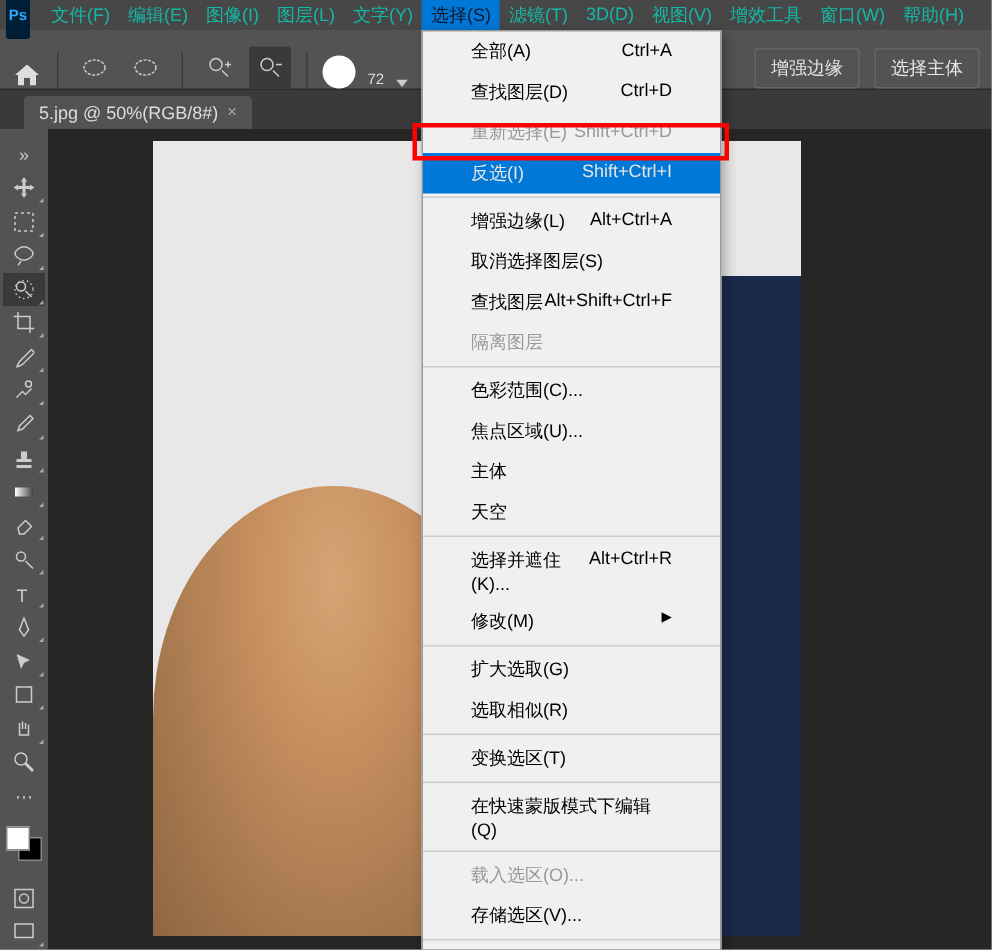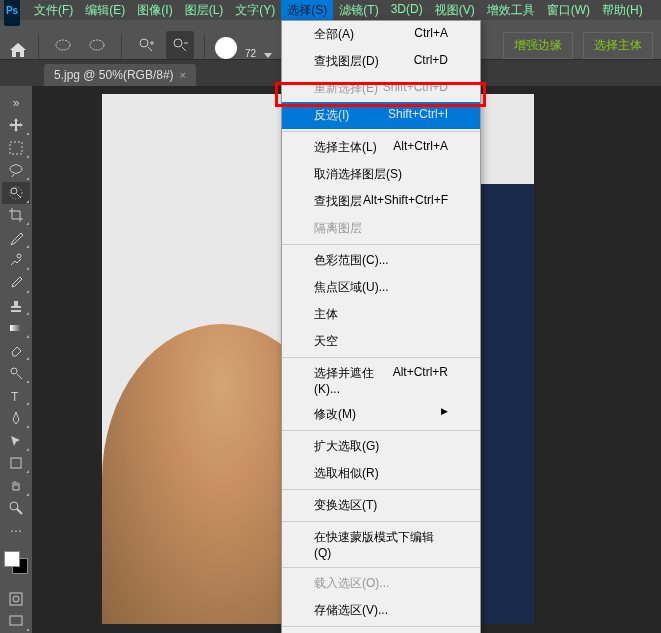--- a/index.html
+++ b/index.html
@@ -1,29 +1,29 @@
 <!DOCTYPE html>
 <html><head>
 <meta charset="utf-8">
 <style>
 *{margin:0;padding:0;box-sizing:border-box;font-family:"Microsoft YaHei",Arial,sans-serif;font-size:12px}
 body{width:661px;height:633px;background:#323232;overflow:hidden;position:relative}
 .menubar{height:20px;background:#474747;display:flex;align-items:center;padding-left:4px}
 .ps-logo{width:16px;height:32px;background:#001e36;color:#31a8ff;display:flex;align-items:center;justify-content:center;font-size:10px;font-weight:bold;border-radius:2px;margin-right:8px}
-.menu-item{color:#86efac;padding:2px 6px;cursor:pointer}
+.menu-item{color:#14b8a6;padding:2px 6px;cursor:pointer}
 .menu-item.active{background:#0078d7;color:#0f172a}
 .optbar{height:40px;background:#535353;display:flex;align-items:flex-end;padding:0 8px;gap:6px;border-bottom:1px solid #2a2a2a}
 .home-icon{width:20px;height:18px;display:flex;align-items:center;justify-content:center;color:#ddd}
 .vdiv{width:1px;height:24px;background:#3a3a3a;margin:0 4px}
 .tool-btn{width:28px;height:28px;display:flex;align-items:center;justify-content:center;color:#ccc;border-radius:2px}
 .tool-btn.sel{background:#3a3a3a}
 .brush-circle{width:22px;height:22px;border-radius:50%;background:#fff;display:flex;align-items:center;justify-content:center}
 .brush-size{color:#ddd;font-size:10px;margin-left:2px}
-.opt-right-btn{padding:4px 10px;color:#84cc16;border:1px solid #666;border-radius:2px;margin-left:4px}
-.tabbar{height:26px;background:#3a3a3a;display:flex;align-items:flex-end;padding-left:44px}
+.opt-right-btn{padding:4px 10px;color:#e5e5e5;border:1px solid #666;border-radius:2px;margin-left:4px}
+.tabbar{height:26px;background:#3a3a3a;display:flex;align-items:flex-end;padding-left:16px}
 .tab{background:#535353;color:#ddd;padding:4px 10px;display:flex;align-items:center;gap:6px;border-top-left-radius:3px;border-top-right-radius:3px}
 .tab-close{color:#aaa;font-size:11px}
 .workspace{display:flex;height:547px}
 .toolbox{width:32px;background:#535353;display:flex;flex-direction:column;align-items:center;padding-top:6px;gap:0}
 .toolbox .tool{width:28px;height:22px;display:flex;align-items:center;justify-content:center;color:#ccc;position:relative;margin-bottom:1px}
 .toolbox .tool.selected{background:#3a3a3a}
 .tool-tri{position:absolute;right:1px;bottom:1px;width:0;height:0;border-left:3px solid transparent;border-bottom:3px solid #aaa}
 .color-swatch{width:24px;height:24px;position:relative;margin-top:8px}
 .fg{width:16px;height:16px;background:#fff;border:1px solid #888;position:absolute;top:0;left:0}
 .bg{width:16px;height:16px;background:#000;border:1px solid #888;position:absolute;bottom:0;right:0}
@@ -283,21 +283,21 @@
     <div class="dd-item disabled">
       <span>重新选择(E)</span>
       <span>Shift+Ctrl+D</span>
     </div>
     <div class="dd-item highlighted">
       <span>反选(I)</span>
       <span>Shift+Ctrl+I</span>
     </div>
     <div class="dd-sep"></div>
     <div class="dd-item">
-      <span>选择主体(L)</span>
+      <span>增强边缘(L)</span>
       <span>Alt+Ctrl+A</span>
     </div>
     <div class="dd-item">
       <span>取消选择图层(S)</span>
       <span></span>
     </div>
     <div class="dd-item">
       <span>查找图层</span>
       <span>Alt+Shift+Ctrl+F</span>
     </div>

